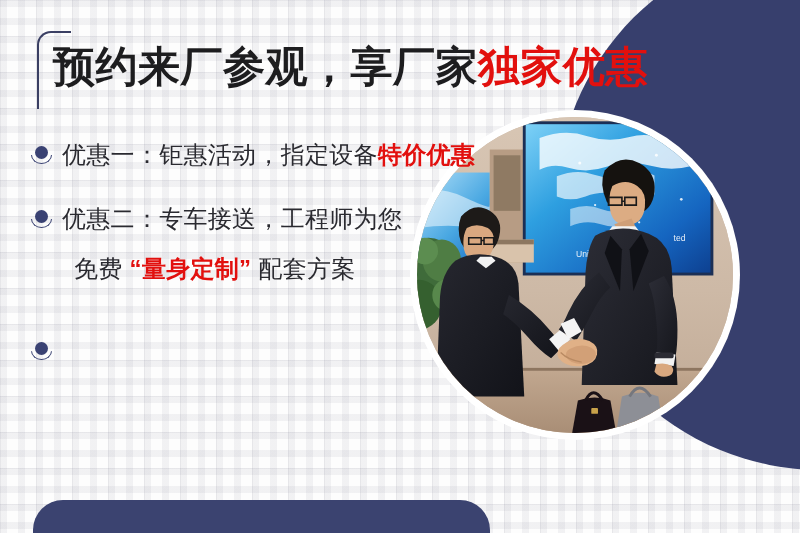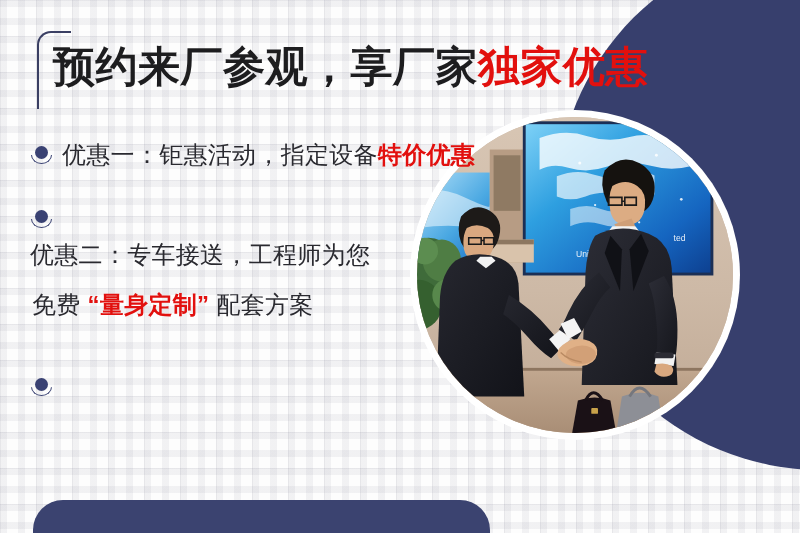--- a/index.html
+++ b/index.html
@@ -114,21 +114,21 @@
     top: 138px;
     z-index: 5;
     width: 470px;
   }
   .bullet-row {
     position: relative;
     display: flex;
     align-items: flex-start;
   }
   .bullet-row.r1 { margin-top: 0; }
-  .bullet-row.r2 { margin-top: 28px; flex-direction: column; }
+  .bullet-row.r2 { margin-top: 28px; }
   .bullet-row.r3 { margin-top: 53px; }
   .bullet-row.r4 { margin-top: 48px; }
 
   .bullet-marker {
     position: relative;
     flex: 0 0 auto;
     width: 26px;
     height: 32px;
     margin-right: 6px;
     margin-top: 4px;
@@ -161,21 +161,21 @@
     line-height: 1.42;
     letter-spacing: 0.3px;
     white-space: nowrap;
   }
   .bullet-text .strong-red {
     color: #e2100e;
     font-weight: bold;
   }
   .bullet-line2 {
     margin-top: 16px;
-    margin-left: 2px;
+    margin-left: 12px;
   }
 
   
   .photo-wrap {
     position: absolute;
     left: 410px;
     top: 110px;
     width: 330px;
     height: 330px;
     border-radius: 50%;

